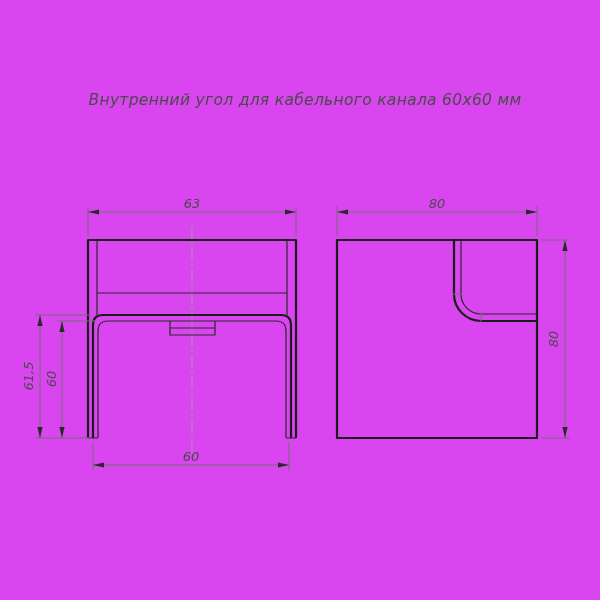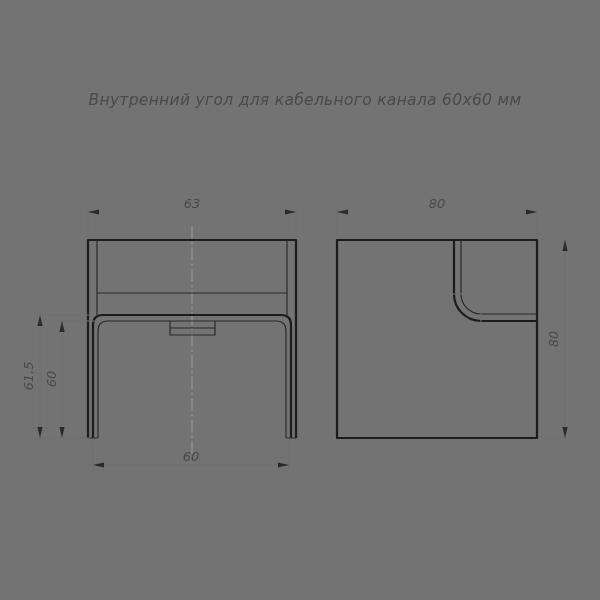--- a/index.html
+++ b/index.html
@@ -7,21 +7,21 @@
     padding: 0;
     background: #ffffff;
     width: 600px;
     height: 600px;
     overflow: hidden;
   }
   .canvas {
     position: relative;
     width: 600px;
     height: 600px;
-    background: #737373;
+    background: #d946ef;
   }
   svg { display: block; }
 
   
   .s-thick  { stroke: #1c1c1c; stroke-width: 2.2; fill: none; stroke-linejoin: round; stroke-linecap: butt; }
   .s-med    { stroke: #2a2a2a; stroke-width: 1.2; fill: none; }
   .s-dim    { stroke: #707070; stroke-width: 1;   fill: none; }
   .s-center { stroke: #9c9c9c; stroke-width: 1;   fill: none; stroke-dasharray: 13 3 2.5 3; }
 
   text {

